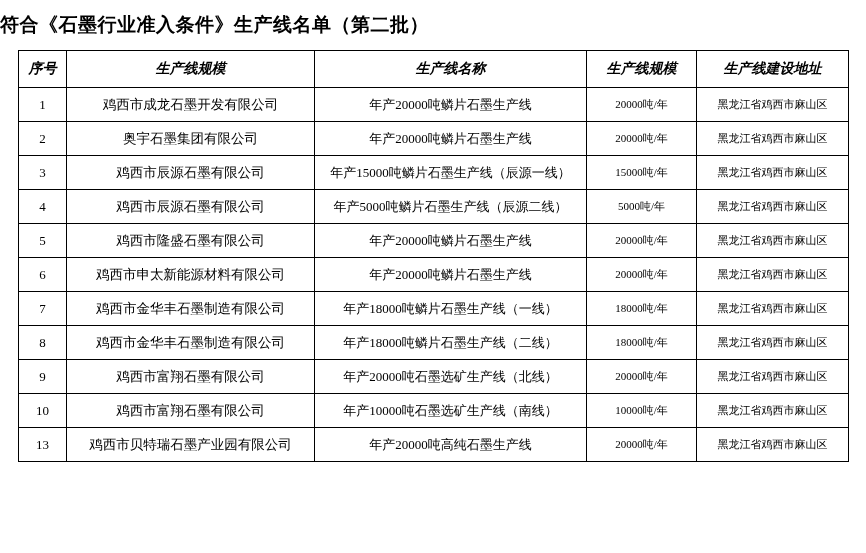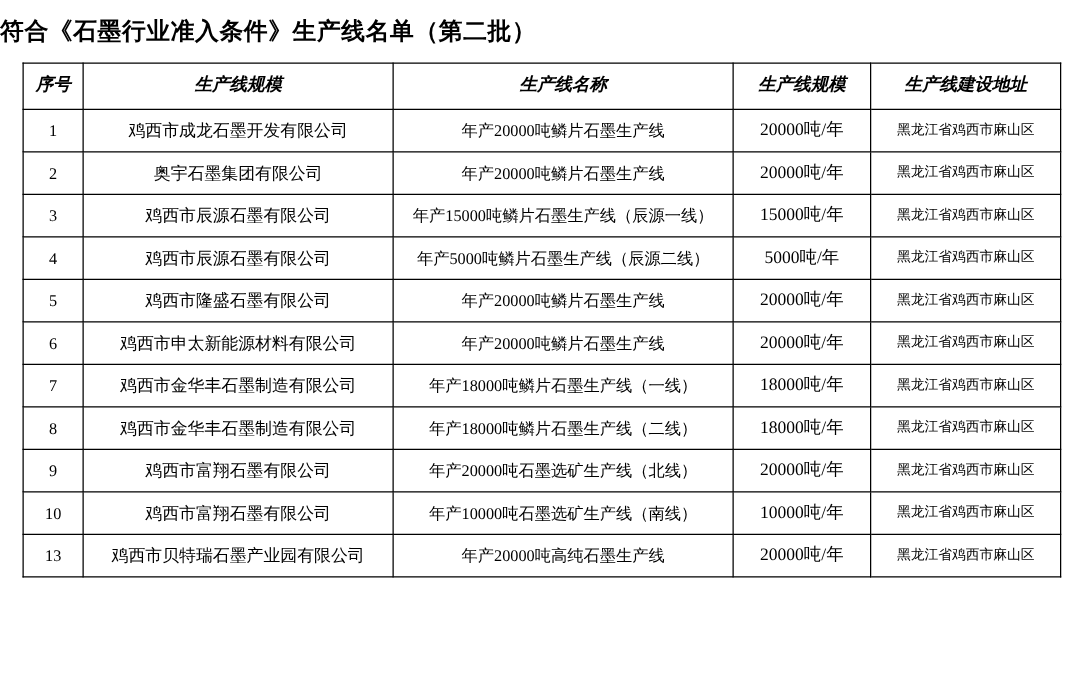--- a/index.html
+++ b/index.html
@@ -59,21 +59,21 @@
     font-style: italic;
   }
   .col-idx { width: 48px; }
   .col-name { width: 248px; }
   .col-line { width: 272px; }
   .col-scale { width: 110px; }
   .col-addr { width: 152px; }
   td.cell-idx { font-size: 13px; }
   td.cell-name { font-size: 13.5px; }
   td.cell-line { font-size: 13px; }
-  td.cell-scale { font-size: 14px; }
+  td.cell-scale { font-size: 11px; }
   td.cell-addr { font-size: 11px; }
 </style>
 </head>
 <body>
 
 <div class="page">
 
   <div class="doc-title">符合《石墨行业准入条件》生产线名单（第二批）</div>
 
   <div class="table-wrap">

